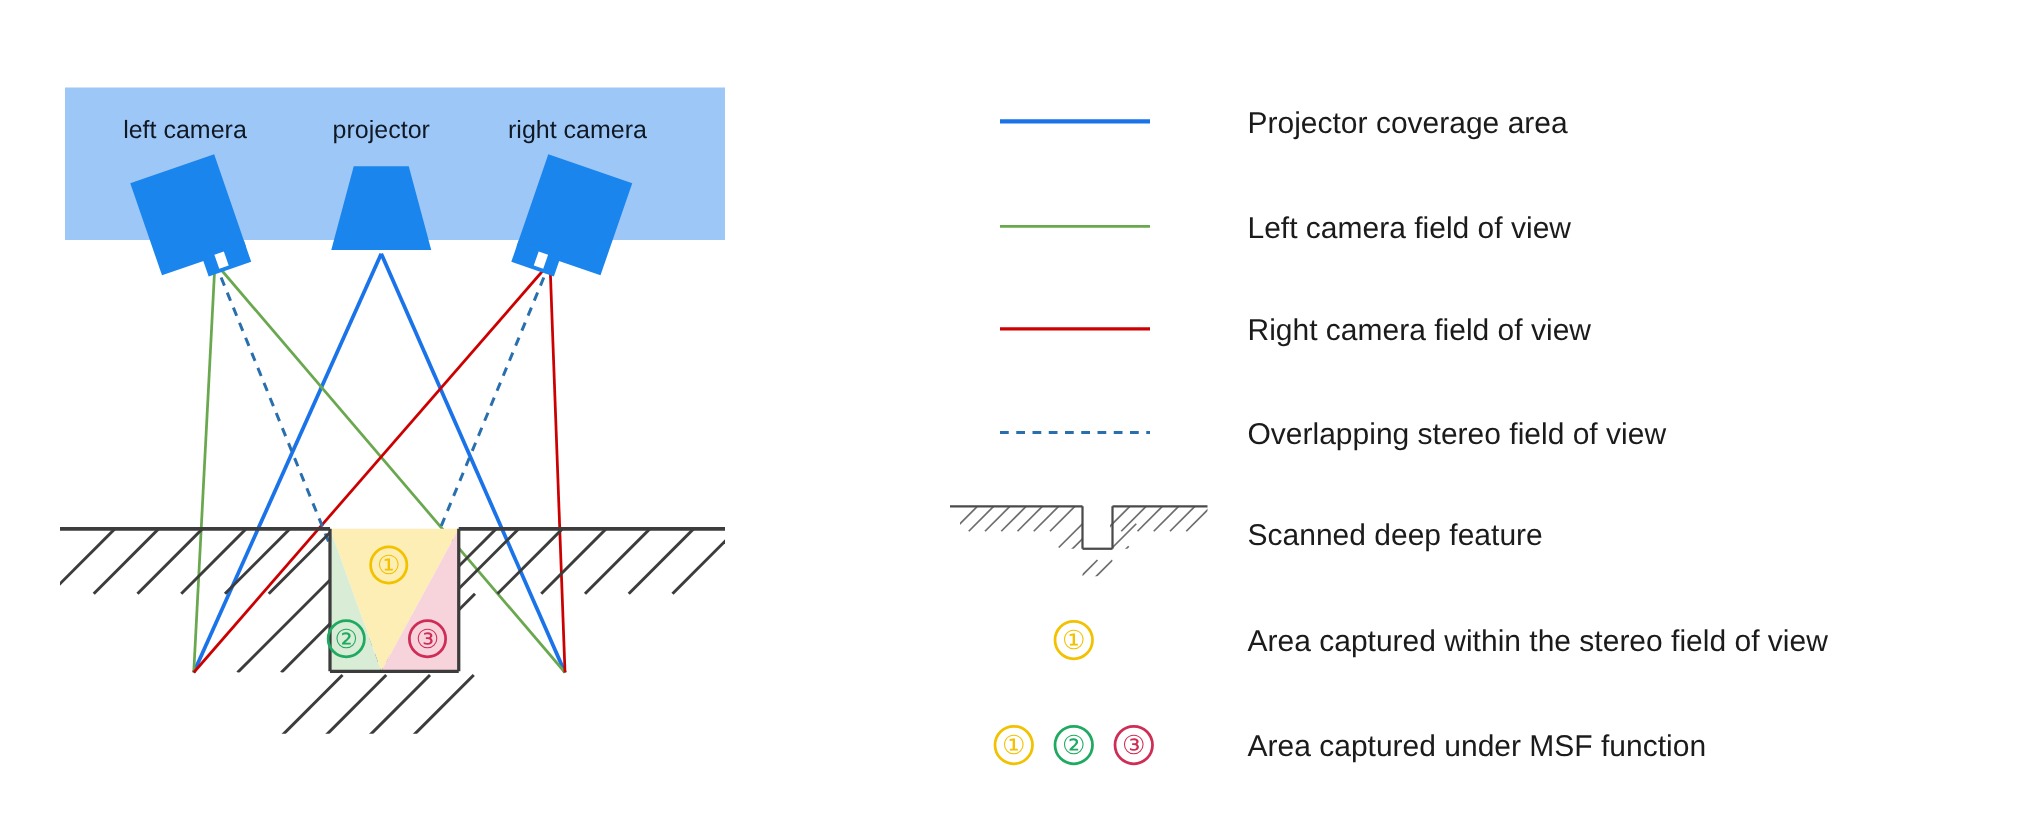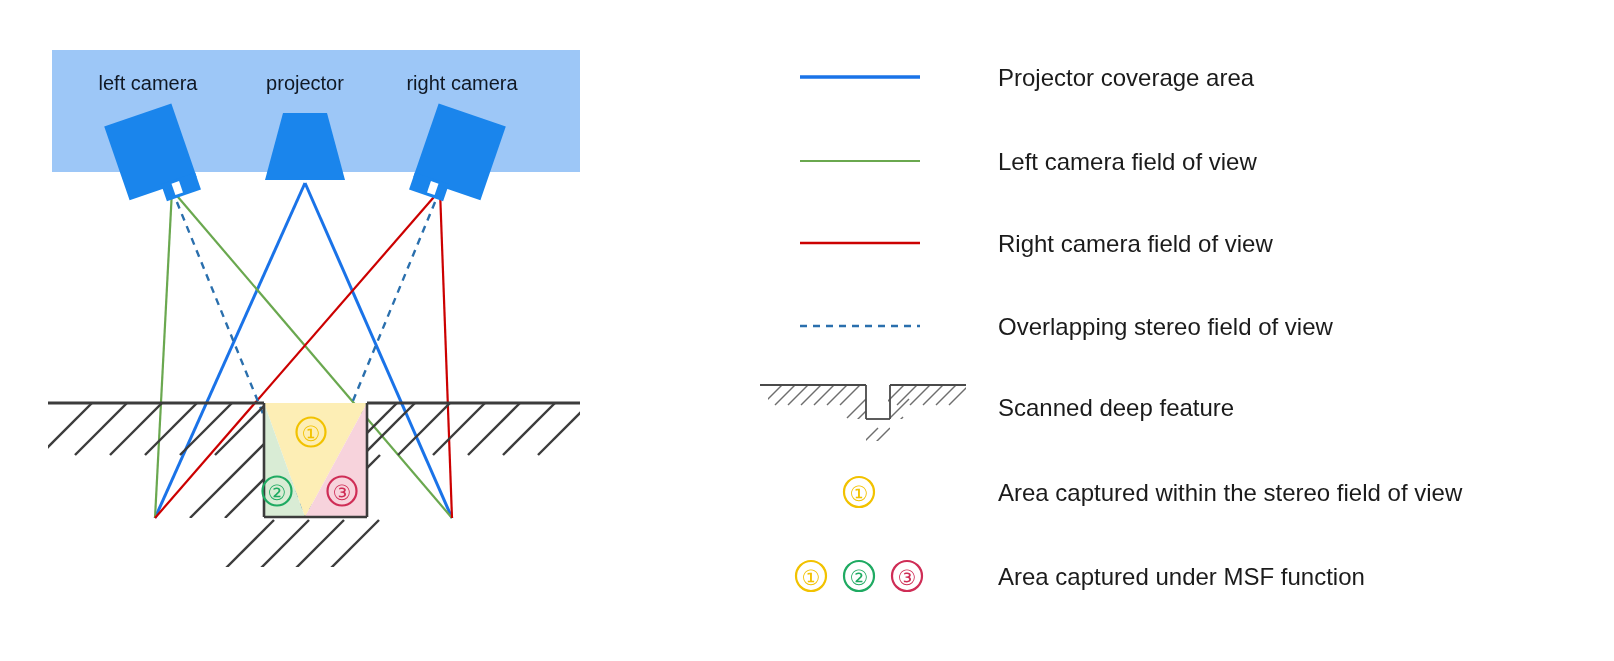--- a/index.html
+++ b/index.html
@@ -11,20 +11,21 @@
     width: 1614px;
     height: 661px;
     font-family: "Liberation Sans", sans-serif;
     overflow: hidden;
     position: relative;
   }
   #root {
     position: relative;
     width: 1614px;
     height: 489px;
+    margin-top: 20px;
   }
   svg.scene {
     position: absolute;
     left: 0;
     top: 0;
     width: 1614px;
     height: 661px;
   }
   .dev-label {
     font-family: "Liberation Sans", sans-serif;

